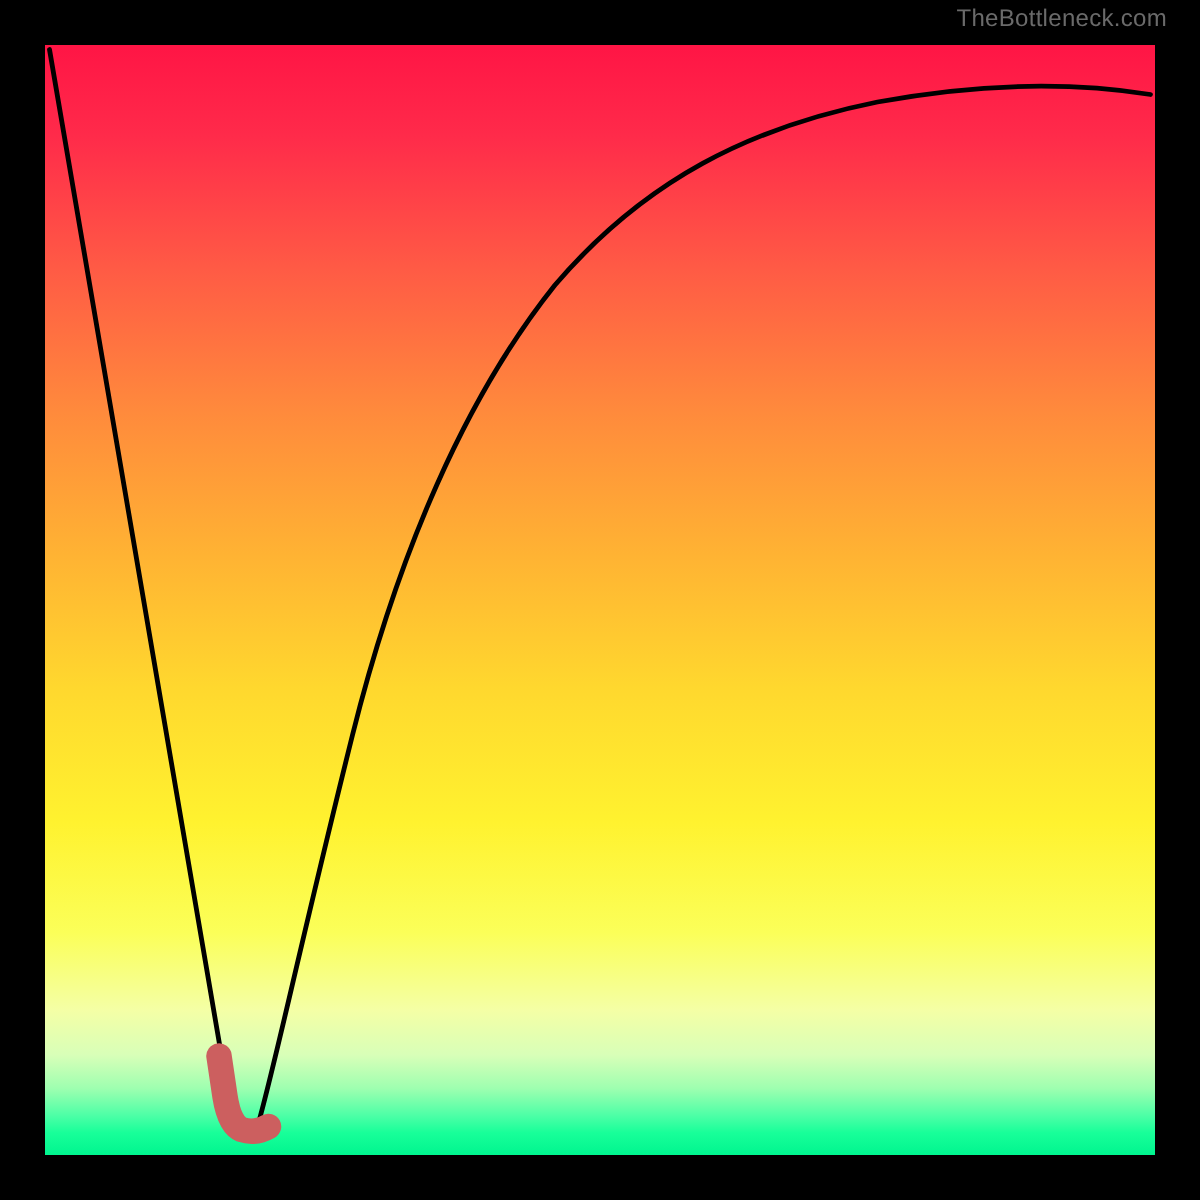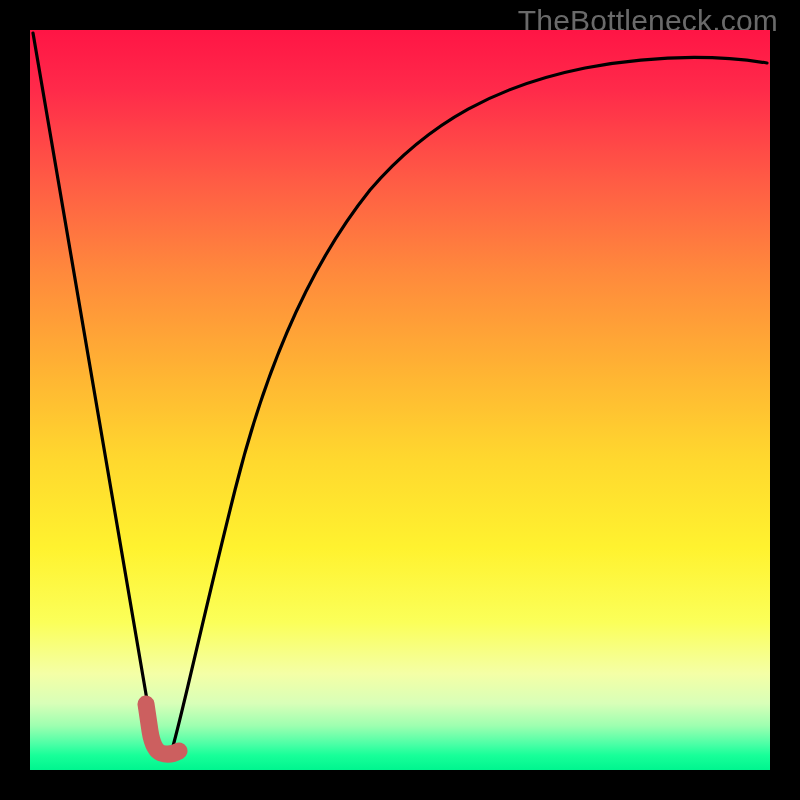--- a/index.html
+++ b/index.html
@@ -44,21 +44,21 @@
       #4bffa6 96.5%,
       #18ff99 98%,
       #00f58f 100%
     );
   }
   .watermark {
     position: absolute;
     top: 4px;
     right: 22px;
     color: #6a6a6a;
-    font-size: 30px;
+    font-size: 16px;
     letter-spacing: 0.2px;
     font-weight: 400;
     user-select: none;
   }
   svg.curves {
     position: absolute;
     inset: 0;
   }
 </style>
 </head>

